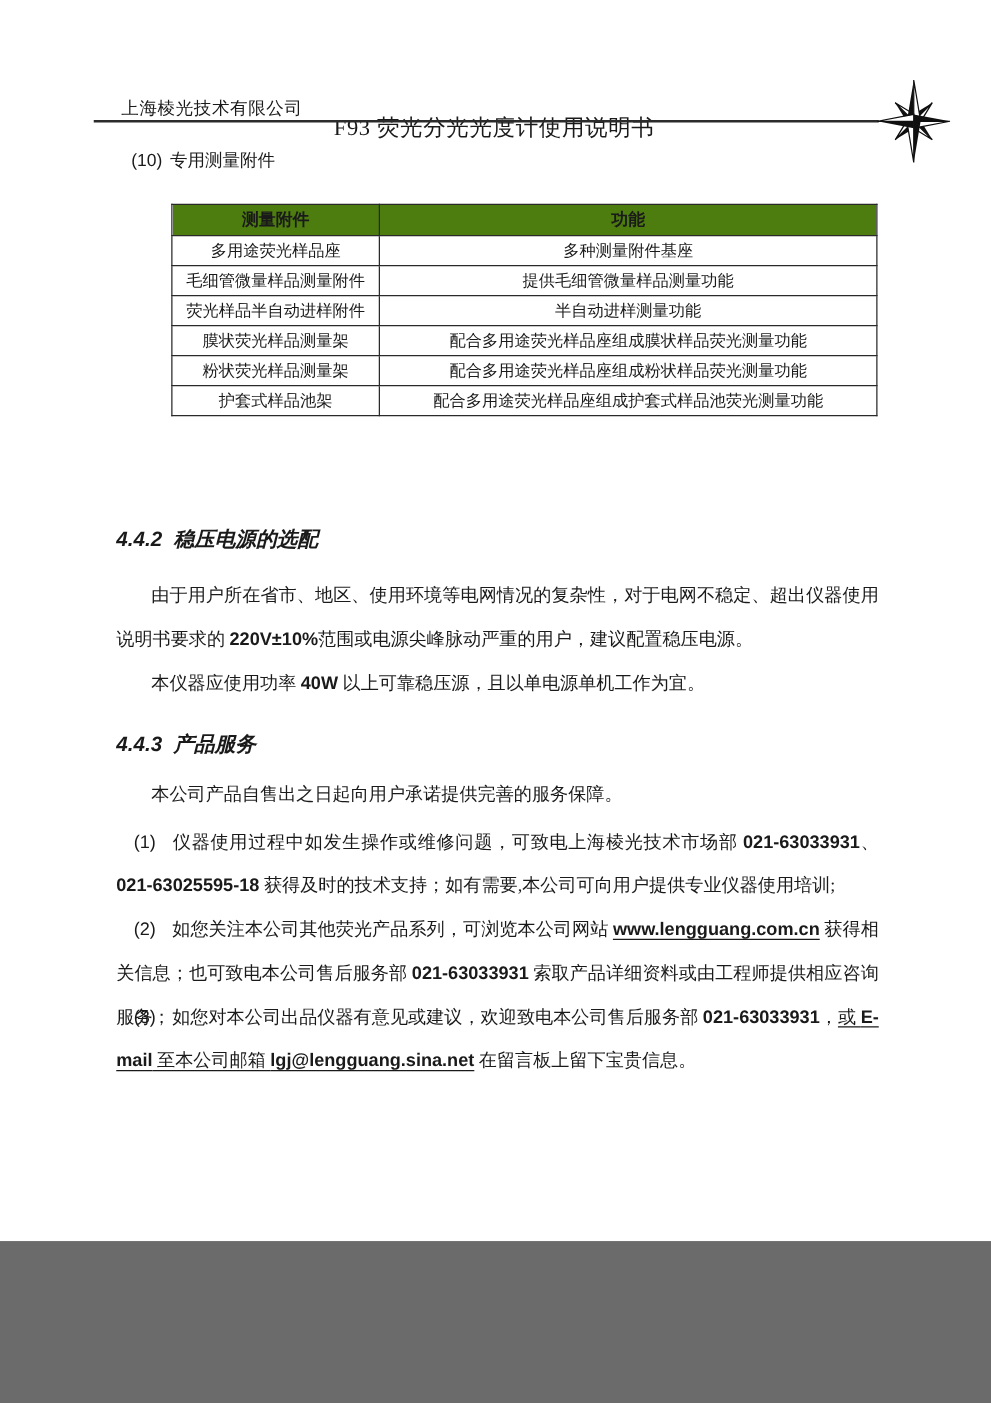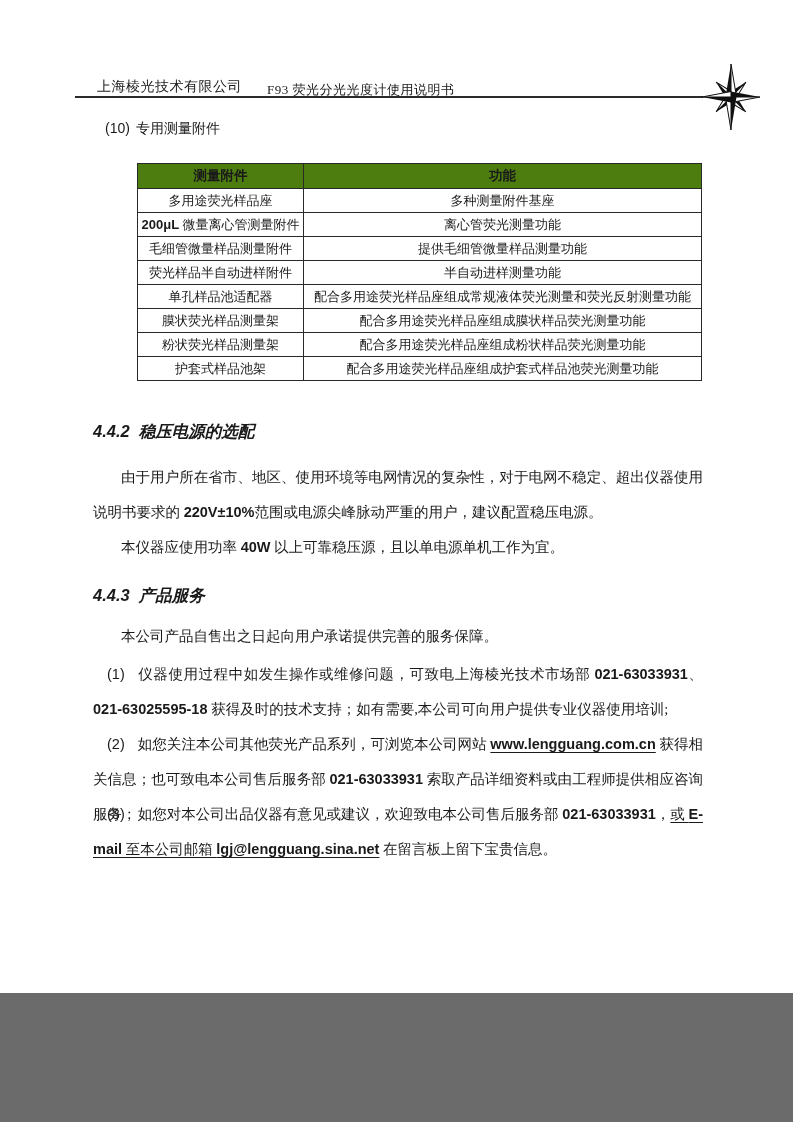--- a/index.html
+++ b/index.html
@@ -2,21 +2,21 @@
 <html><head>
 <meta charset="utf-8">
 <style>
   html,body{margin:0;padding:0;background:#6b6b6b;}
   .page{position:relative;width:793px;height:993px;margin:0 auto;background:#ffffff;
         font-family:"Liberation Serif","DejaVu Serif",serif;color:#1a1a1a;overflow:hidden;}
   .lt{font-family:"Liberation Sans","DejaVu Sans",sans-serif;}
   .ltb{font-family:"Liberation Sans","DejaVu Sans",sans-serif;font-weight:bold;}
   .ul{text-decoration:underline;text-underline-offset:3px;}
   .hdr-company{position:absolute;top:78px;left:97px;font-size:14px;letter-spacing:0.5px;}
-  .hdr-title{position:absolute;top:81px;left:267px;font-size:13px;letter-spacing:0.5px;}
+  .hdr-title{position:absolute;top:90px;left:267px;font-size:18px;letter-spacing:0.5px;}
   .hdr-rule{position:absolute;top:96px;left:75px;width:628px;height:2px;background:#2b2b2b;}
   .compass{position:absolute;top:61px;left:699px;width:64px;height:72px;}
   .item10{position:absolute;top:120px;left:105px;font-size:14px;}
   .item10 .lt{margin-right:6px;}
   table.acc{position:absolute;top:163px;left:137px;width:565px;border-collapse:collapse;
             table-layout:fixed;font-size:13px;}
   .acc col.c1{width:166px;}
   .acc th,.acc td{border:1px solid #2a2a2a;text-align:center;vertical-align:middle;
                   padding:1px 2px;height:21px;line-height:20px;overflow:hidden;white-space:nowrap;}
   .acc th{background:#4d7c0f;font-weight:bold;font-size:13.5px;
@@ -87,34 +87,26 @@
     <tbody>
         <tr>
       <th>测量附件</th>
       <th>功能</th>
     </tr>
     <tr>
       <td>多用途荧光样品座</td>
       <td>多种测量附件基座</td>
     </tr>
     <tr>
-      <td><span class="ltb">200μL</span><span> 微量离心管测量附件</span></td>
-      <td>离心管荧光测量功能</td>
-    </tr>
-    <tr>
       <td>毛细管微量样品测量附件</td>
       <td>提供毛细管微量样品测量功能</td>
     </tr>
     <tr>
       <td>荧光样品半自动进样附件</td>
       <td>半自动进样测量功能</td>
-    </tr>
-    <tr>
-      <td>单孔样品池适配器</td>
-      <td>配合多用途荧光样品座组成常规液体荧光测量和荧光反射测量功能</td>
     </tr>
     <tr>
       <td>膜状荧光样品测量架</td>
       <td>配合多用途荧光样品座组成膜状样品荧光测量功能</td>
     </tr>
     <tr>
       <td>粉状荧光样品测量架</td>
       <td>配合多用途荧光样品座组成粉状样品荧光测量功能</td>
     </tr>
     <tr>

